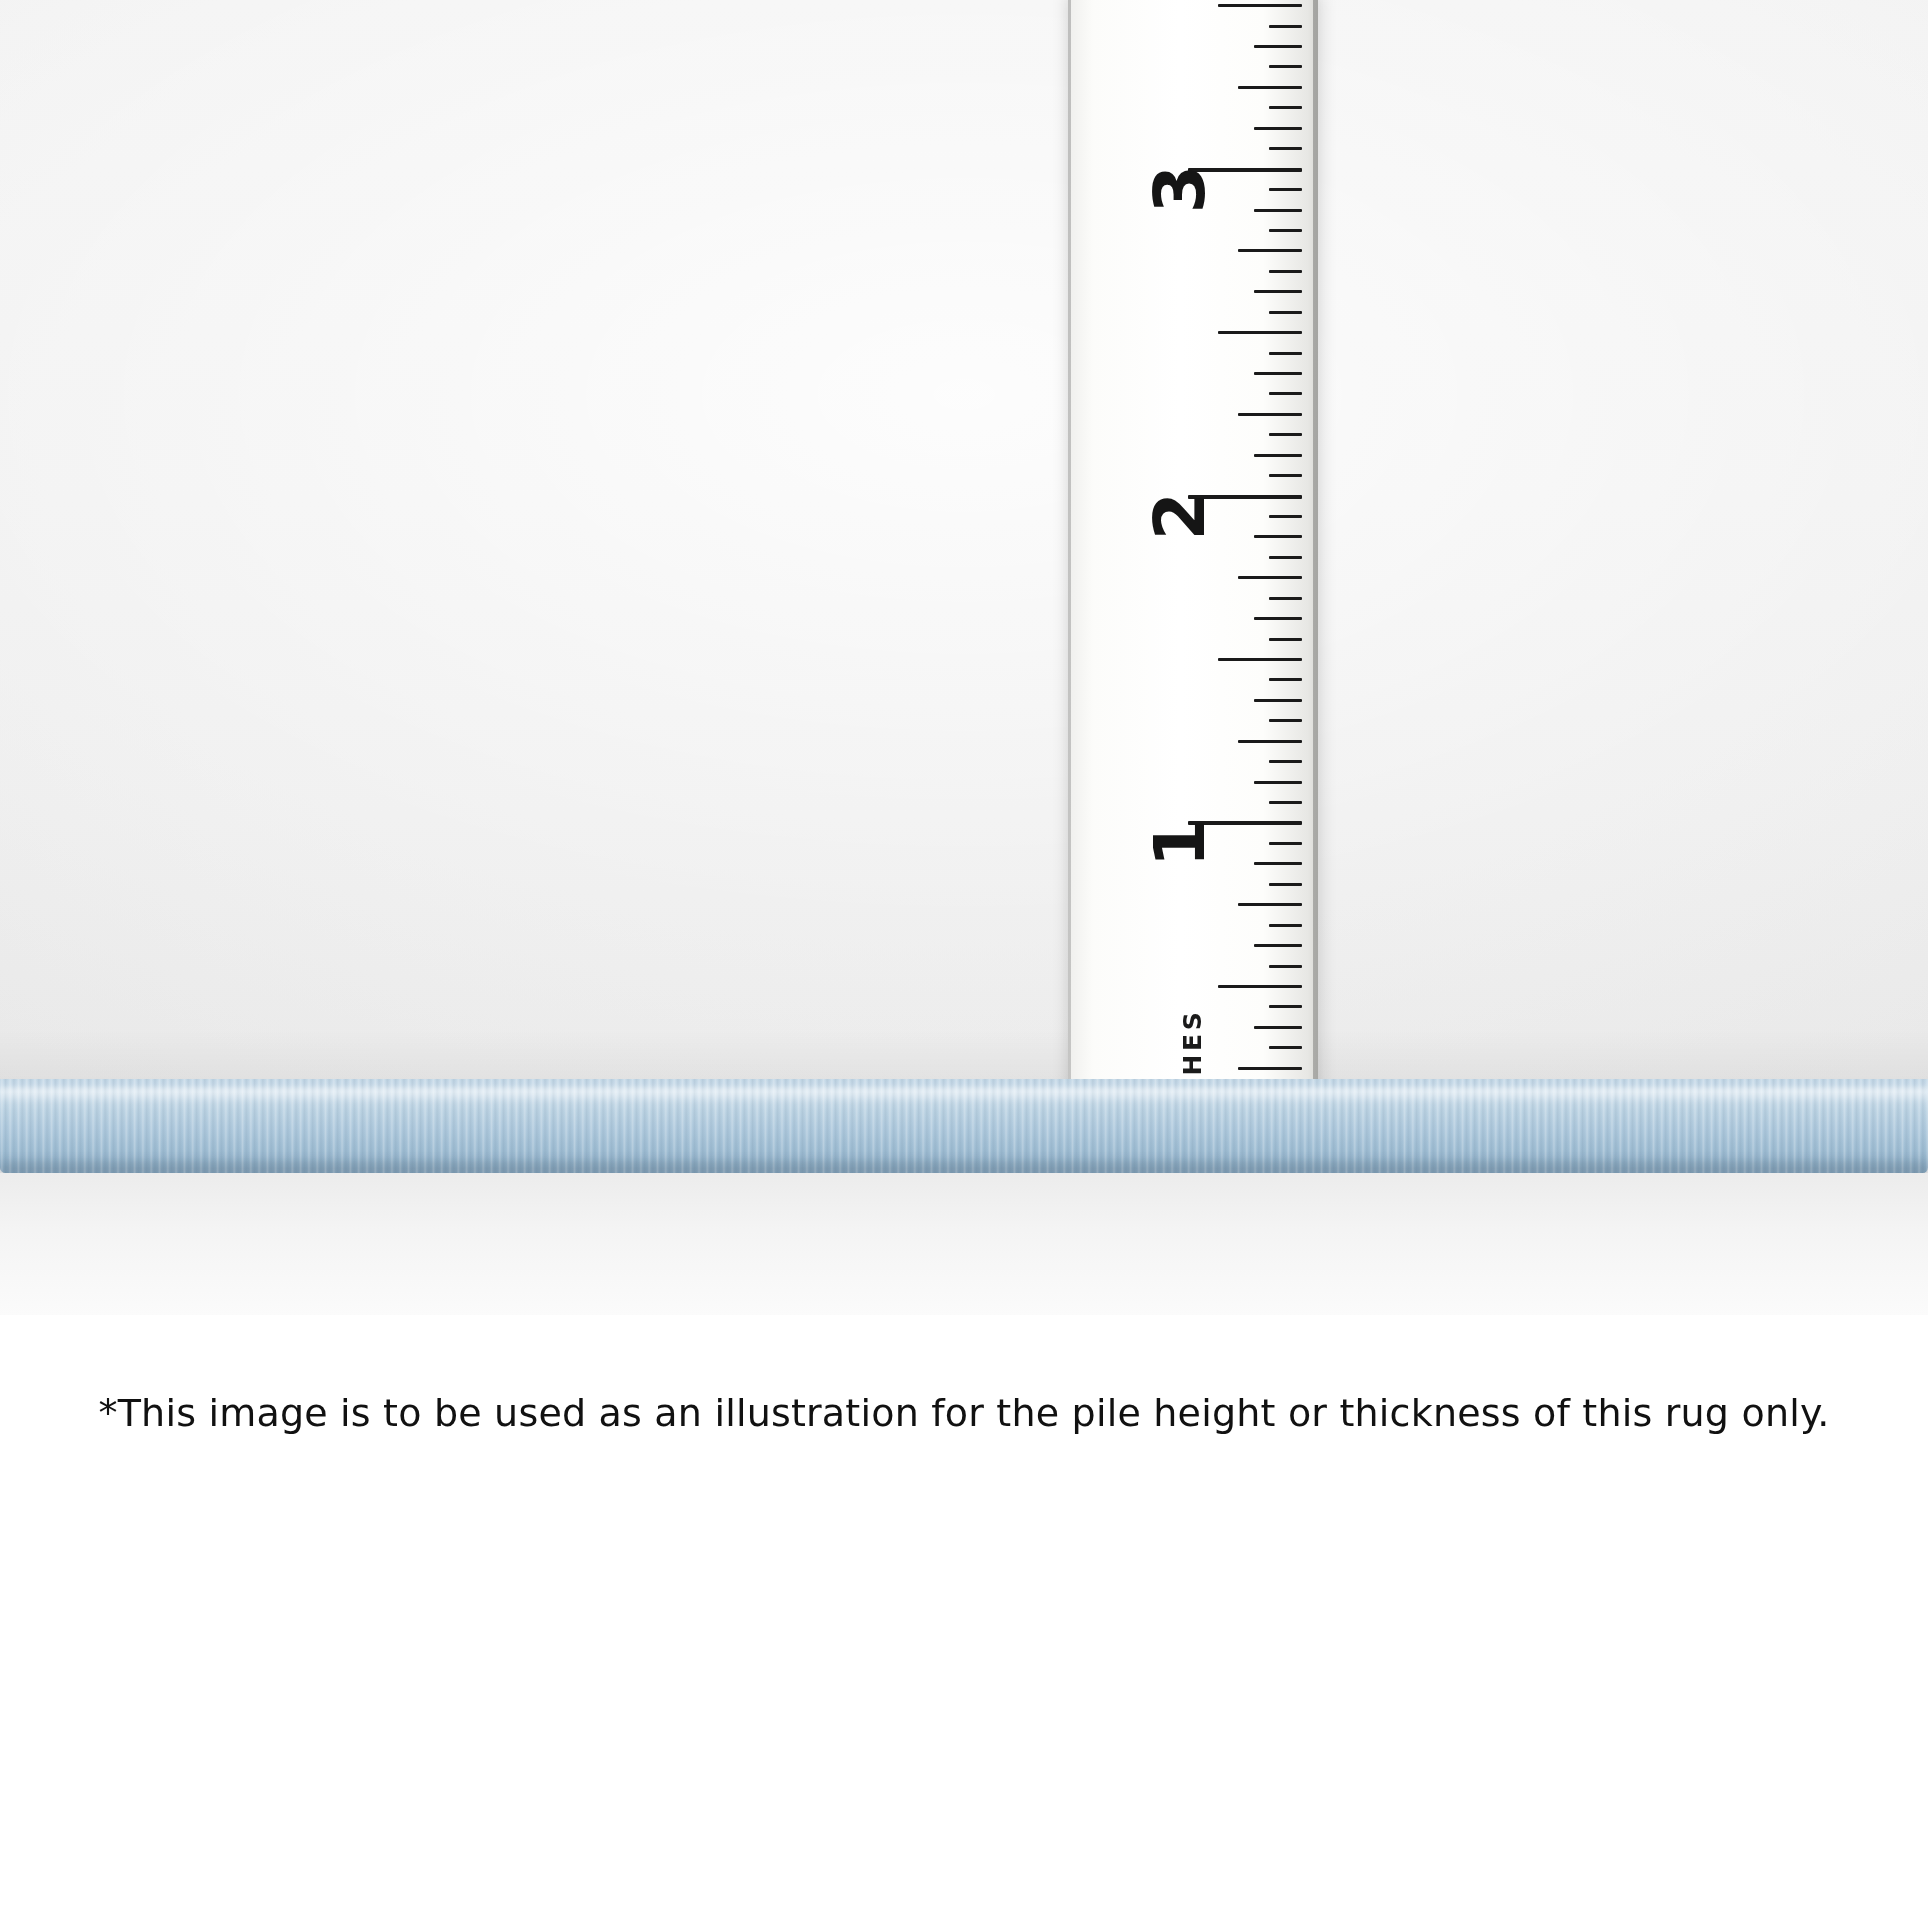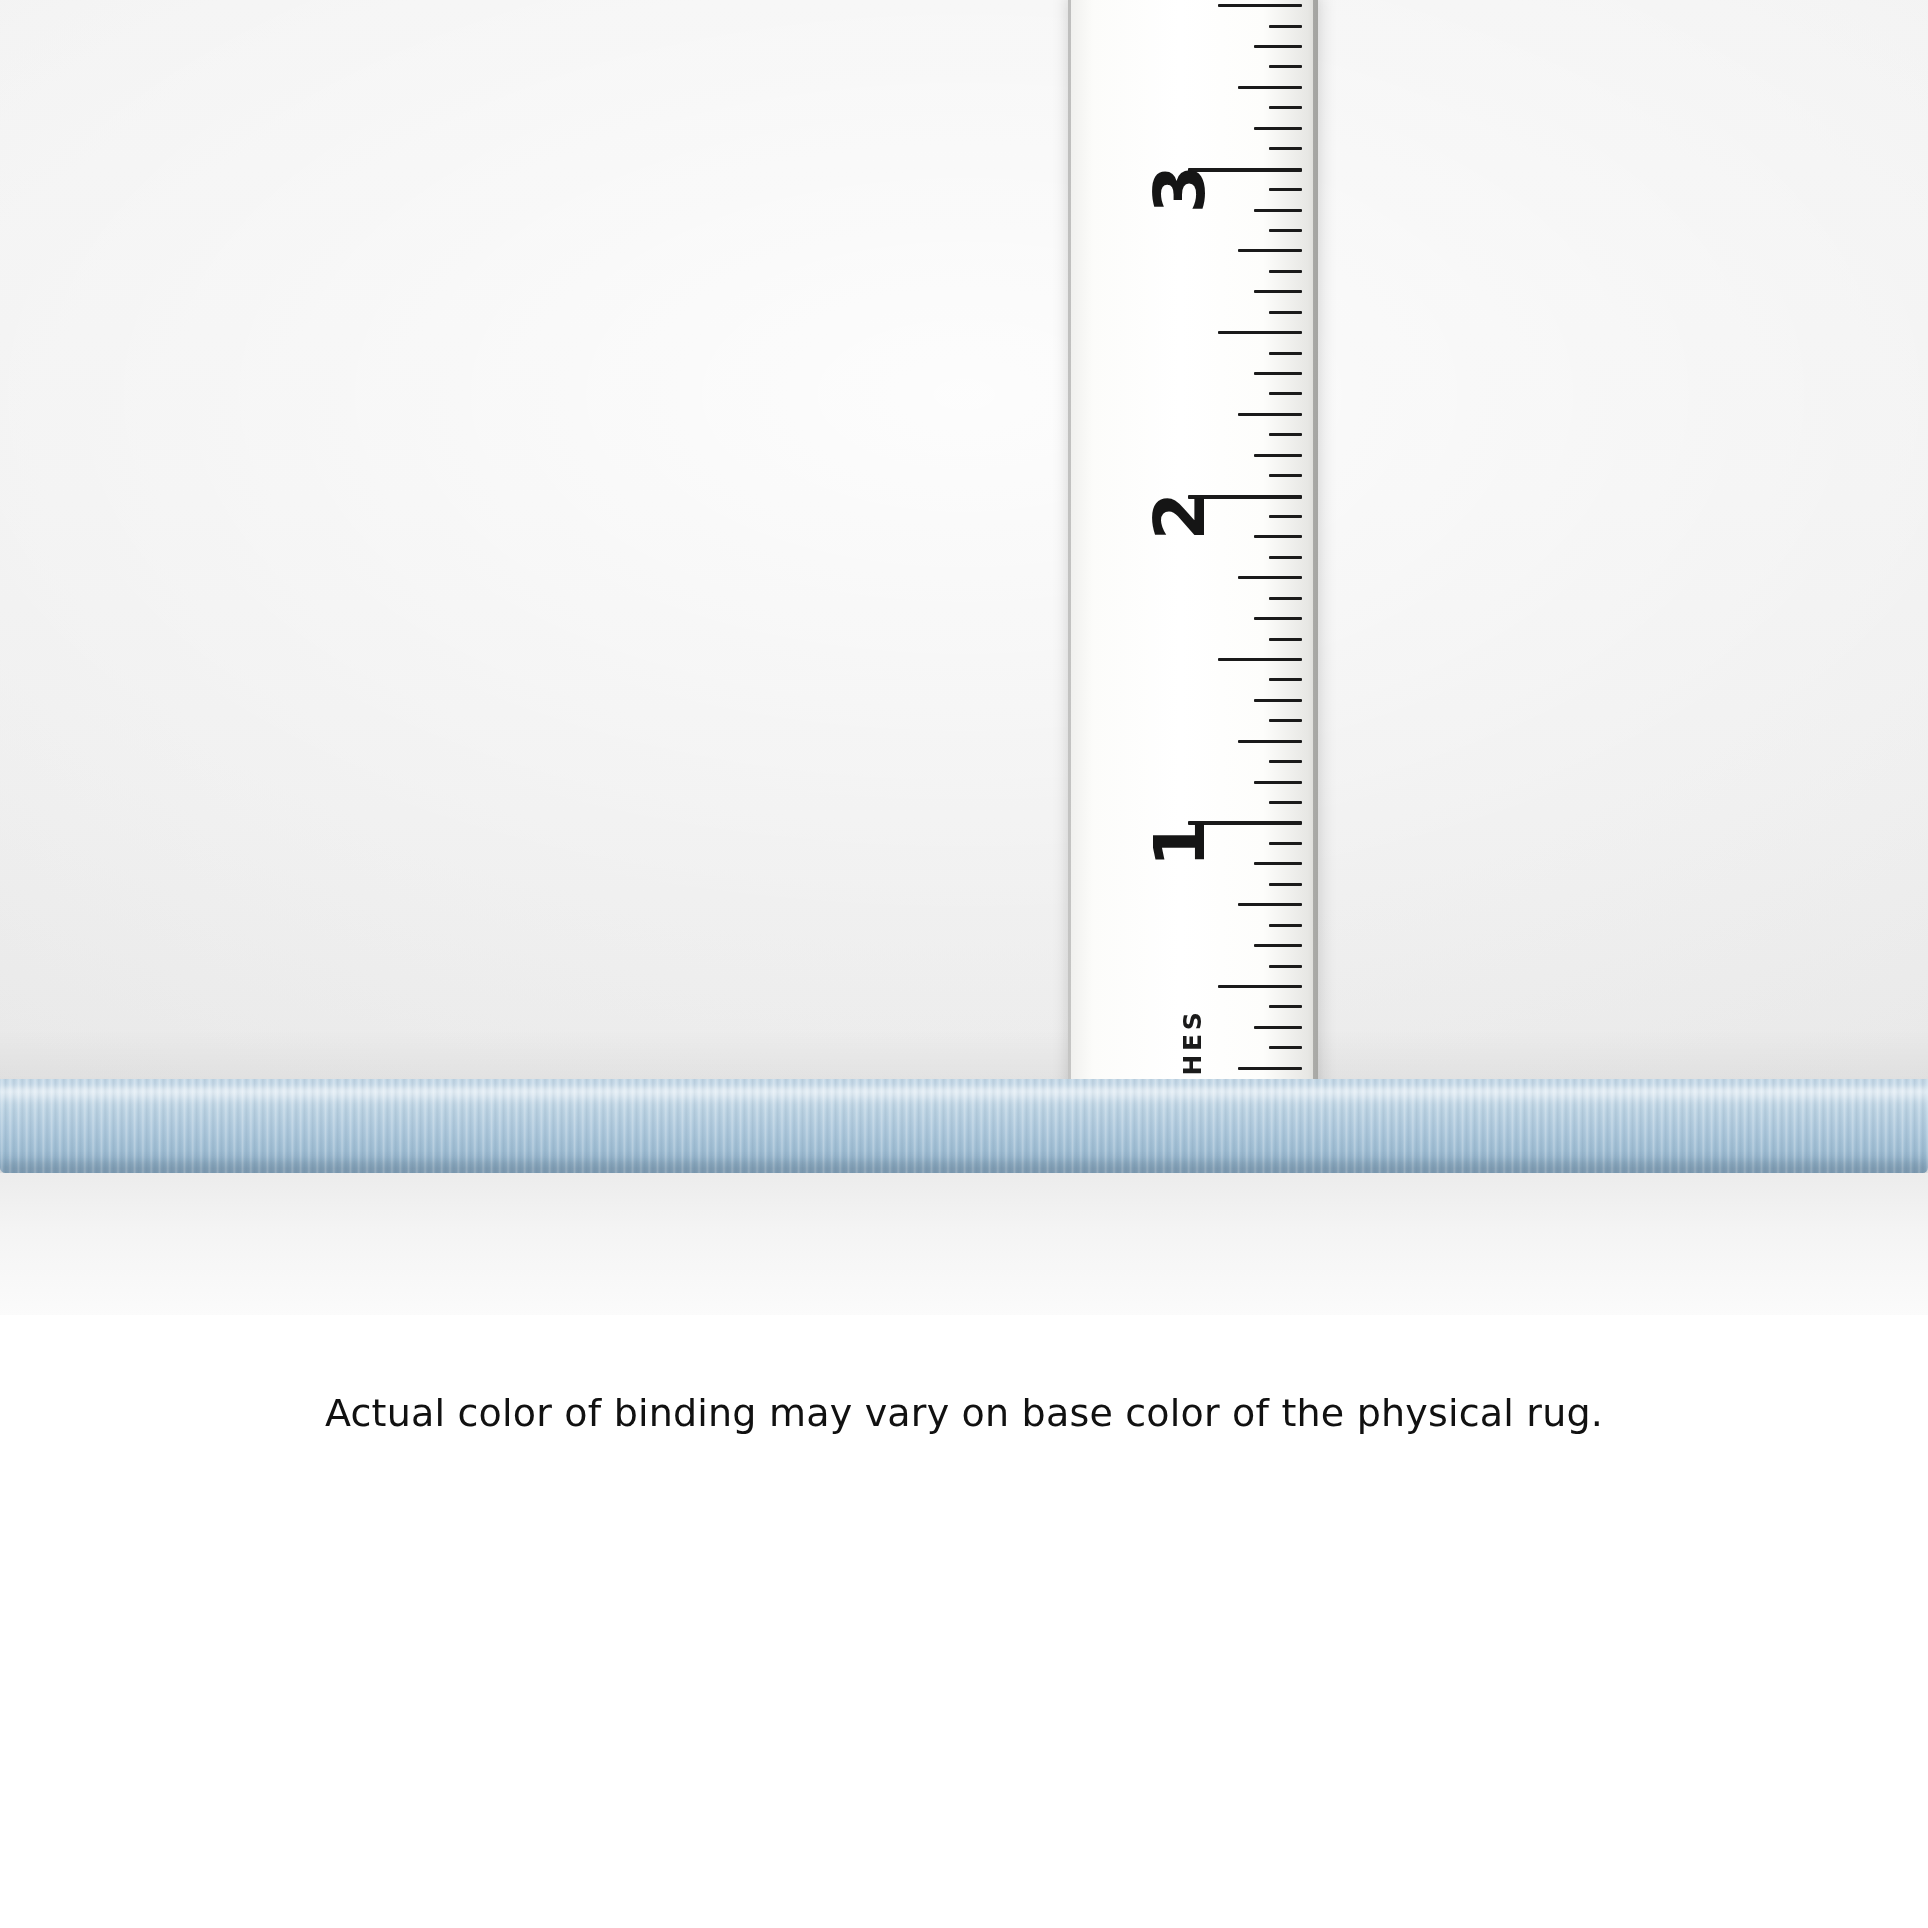--- a/index.html
+++ b/index.html
@@ -309,17 +309,17 @@
     <div class="rug">
       <div class="rug-binding"></div>
       <div class="rug-threads"></div>
       <div class="rug-highlight"></div>
     </div>
     <div class="rug-shadow-under"></div>
     <div class="floor"></div>
   </div>
 
   <div class="caption">
-    <span class="caption-line">Actual color of binding may vary on base color of the physical rug.</span>
+    <span class="caption-line">*This image is to be used as an illustration for the pile height or thickness of this rug only.</span>
   </div>
 
 </div>
 
 
 </body></html>

